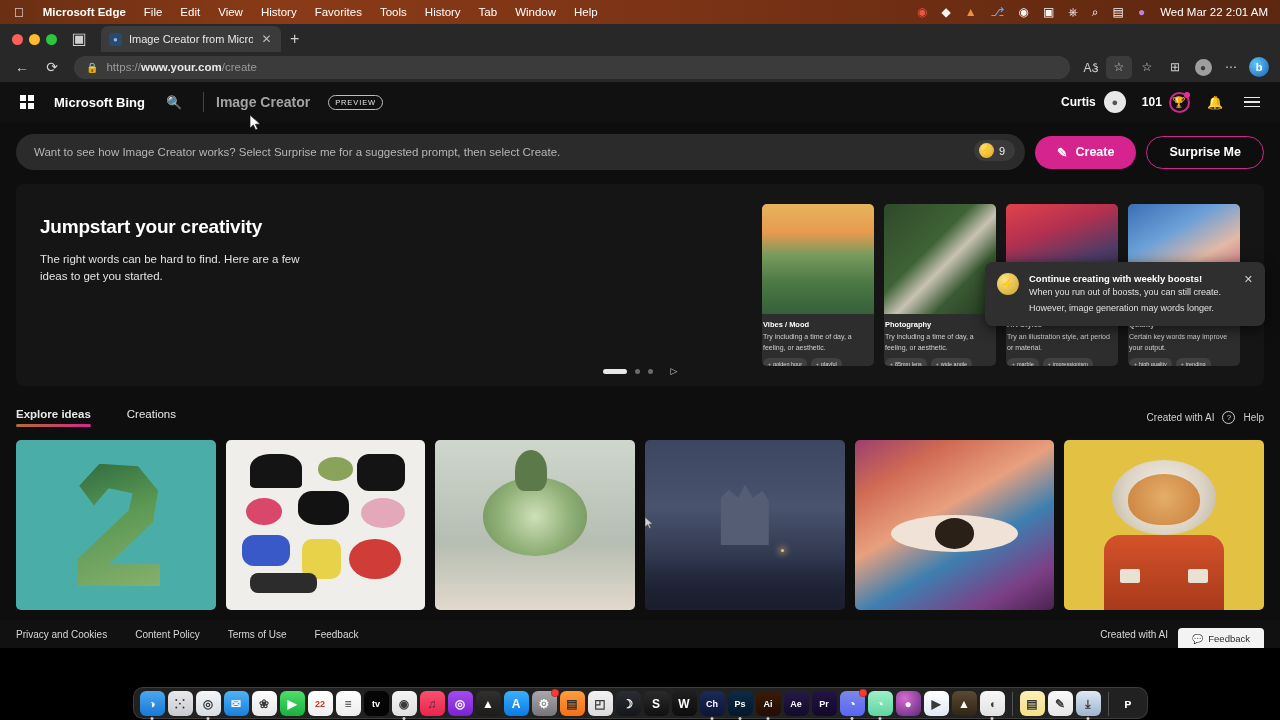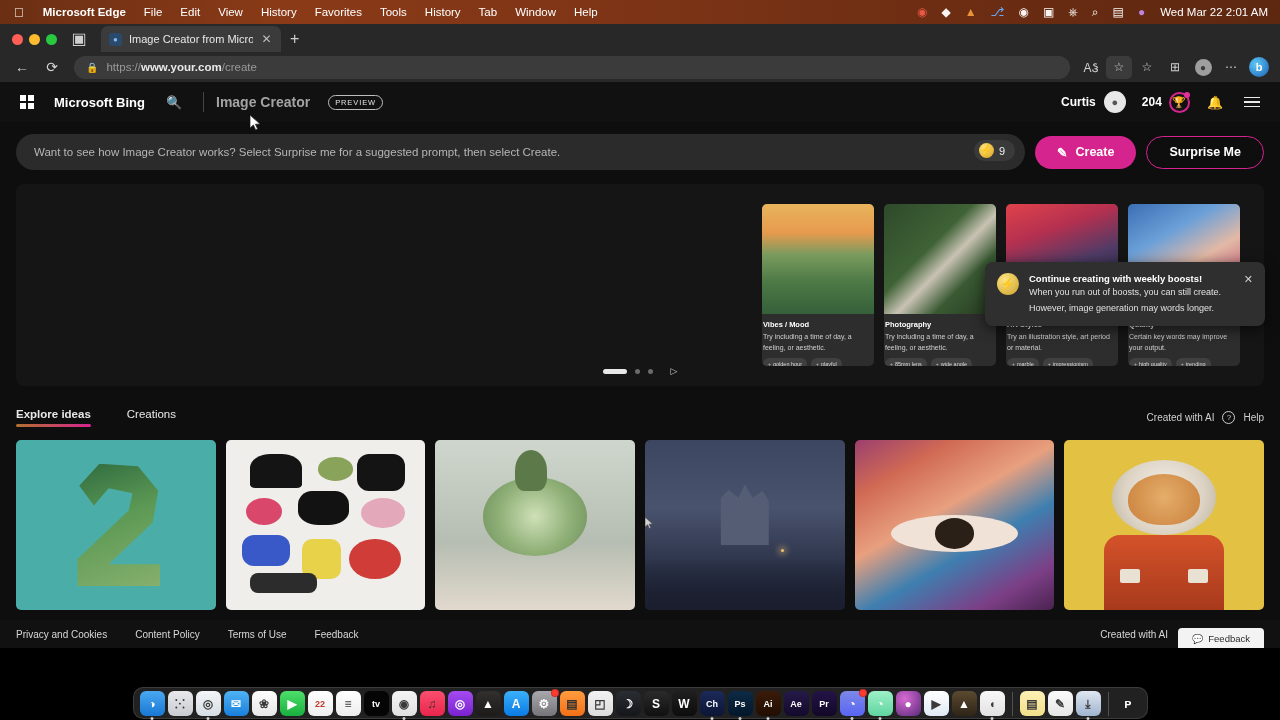--- a/index.html
+++ b/index.html
@@ -293,21 +293,21 @@
         </span>
       <span>Microsoft Bing</span>
     </div>
     <div class="hdr-search">🔍</div>
     <div class="hdr-sep"></div>
     <div class="hdr-title">Image Creator</div>
     <div class="preview-badge">PREVIEW</div>
     <div class="hdr-right">
       <span class="user-name">Curtis</span>
       <span class="user-av">●</span>
-      <span class="boost-count">204</span>
+      <span class="boost-count">101</span>
       <span class="boost-ic">🏆<i class="badge"></i></span>
       <span class="bell-ic">🔔</span>
       <span class="ham-ic">
           <i></i>
           <i></i>
           <i></i>
         </span>
     </div>
   </div>
 
@@ -322,20 +322,24 @@
     <button class="btn-create">
       <span>✎</span>
       <span>Create</span>
     </button>
     <button class="btn-surprise">
       <span>Surprise Me</span>
     </button>
   </div>
 
   <div class="jump-panel">
+    <div class="jump-left">
+      <div class="jump-title">Jumpstart your creativity</div>
+      <div class="jump-sub">The right words can be hard to find. Here are a few ideas to get you started.</div>
+    </div>
     <div class="cards">
 
       <div class="idea-card">
         <div class="idea-img" style="background:linear-gradient(180deg,#e8b45c 0%,#e79a4e 26%,#7a9b5e 46%,#4e7a46 70%,#35603a 100%);"></div>
         <div class="idea-body">
           <div class="idea-h">Vibes / Mood</div>
           <div class="idea-d">Try including a time of day, a feeling, or aesthetic.</div>
           <div class="chips">
             <span class="chip">
                 <i>+</i>

